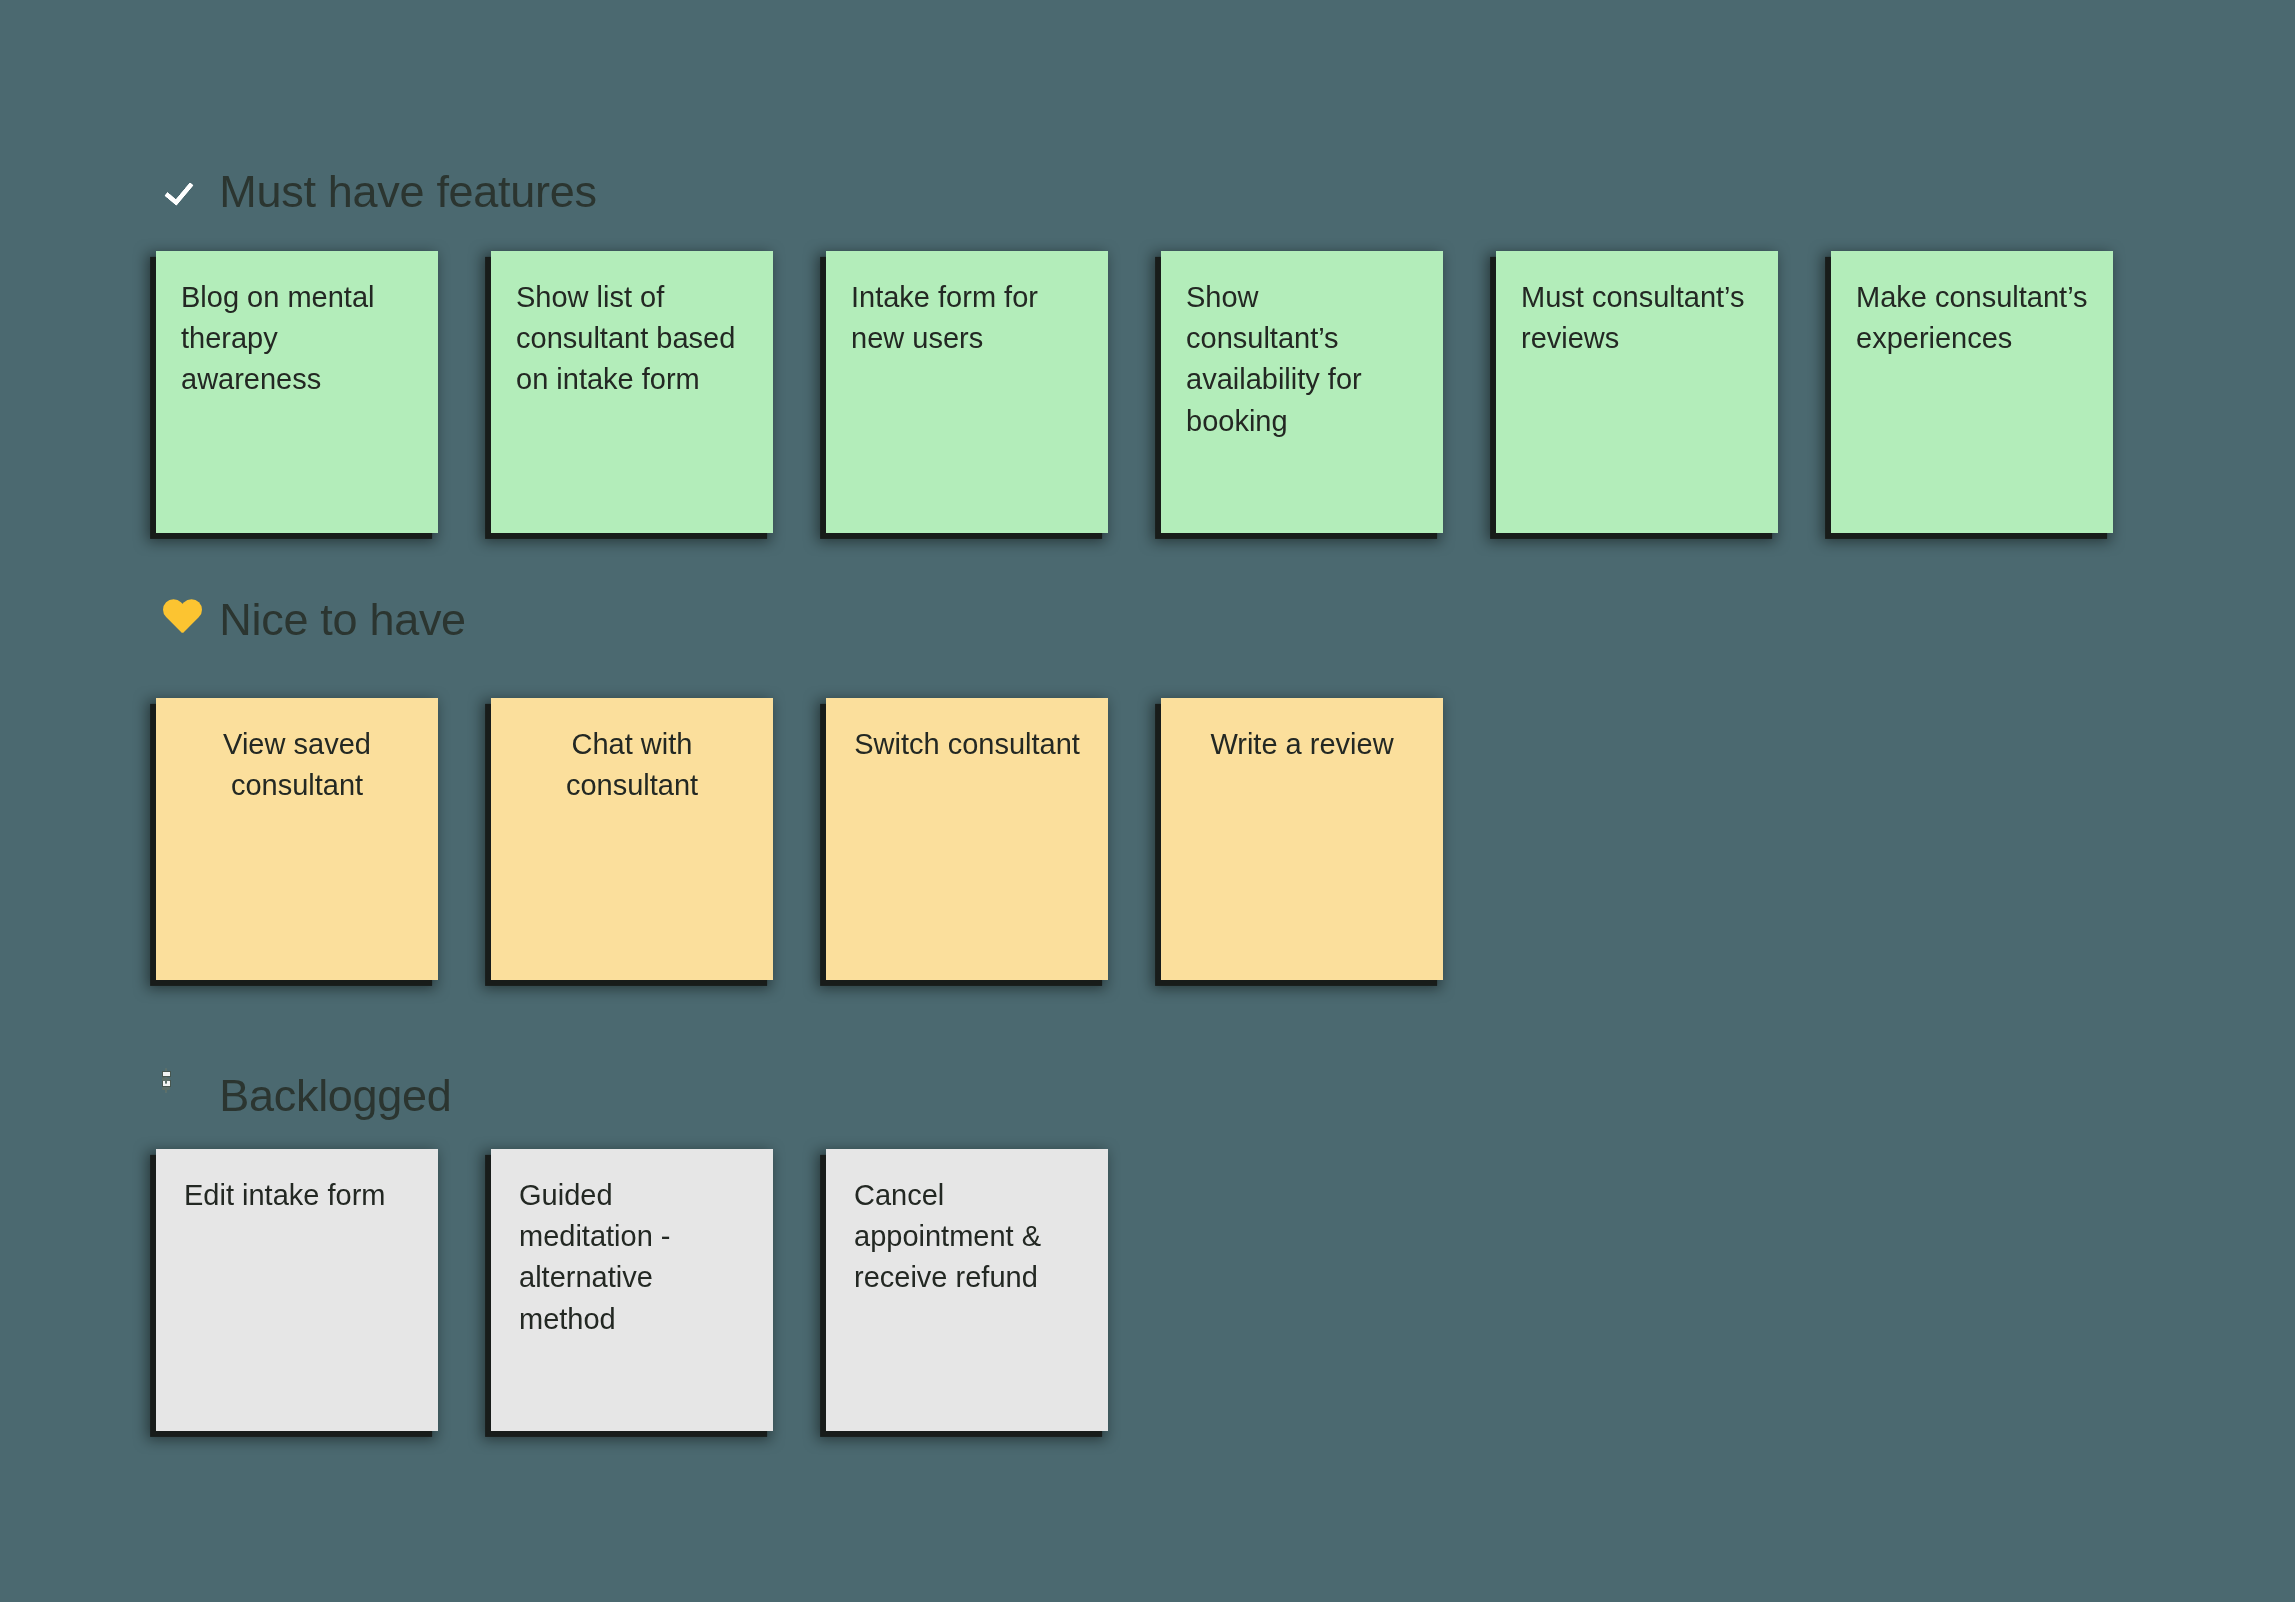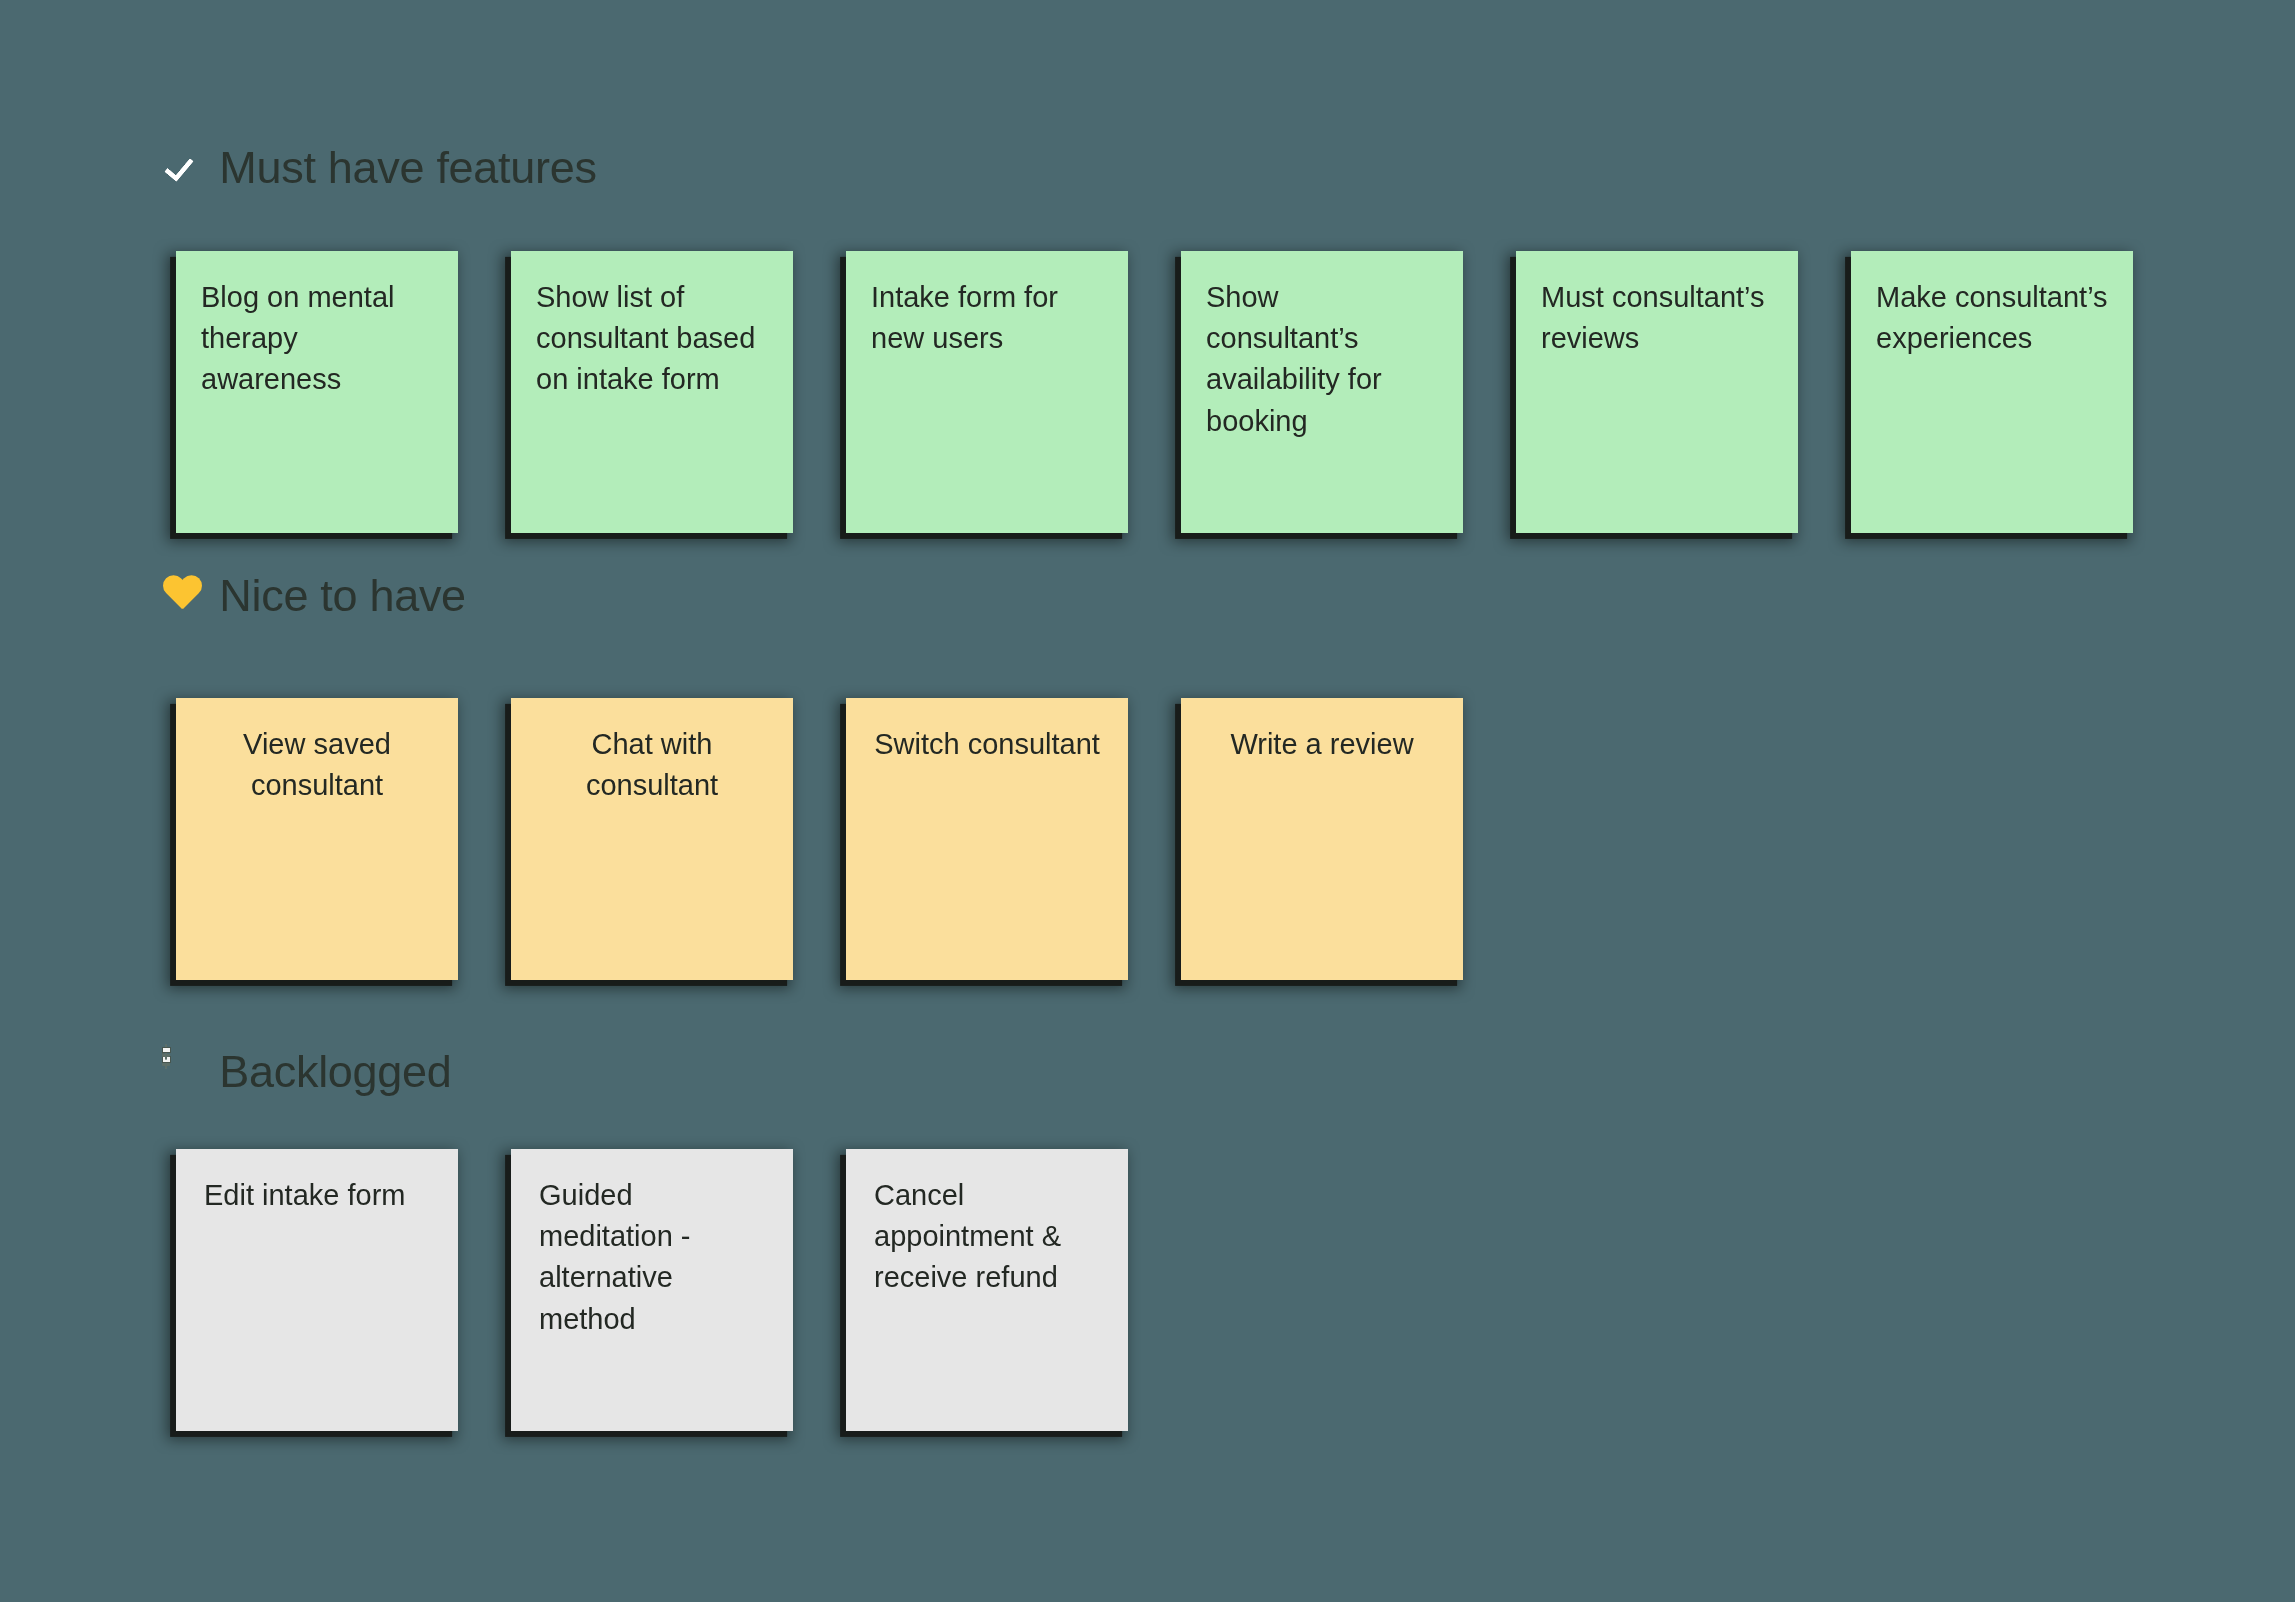--- a/index.html
+++ b/index.html
@@ -27,20 +27,21 @@
   }
   #section-must   { top: 136px; }
   #section-nice   { top: 564px; }
   #section-back   { top: 1040px; }
 
   .section-header {
     display: flex;
     align-items: center;
     gap: 15.3px;
     height: 63px;
+    margin-top: 24px;
   }
   .section-emoji {
     width: 42px;
     height: 46px;
     flex: 0 0 auto;
     position: relative;
   }
   .section-title {
     font-size: 45px;
     font-weight: 400;
@@ -143,21 +144,21 @@
     margin-left: -4.1px;
     width: 8.2px;
     height: 2.9px;
     background: #5d6f68;
     border-radius: 1.2px;
   }
 
   
   .note-row {
     position: absolute;
-    left: 176px;
+    left: 156px;
     display: flex;
     gap: 53px;
   }
   #row-must { top: 251px; }
   #row-nice { top: 698px; text-align: center; }
   #row-back { top: 1149px; }
 
   .note {
     width: 282px;
     height: 282px;

